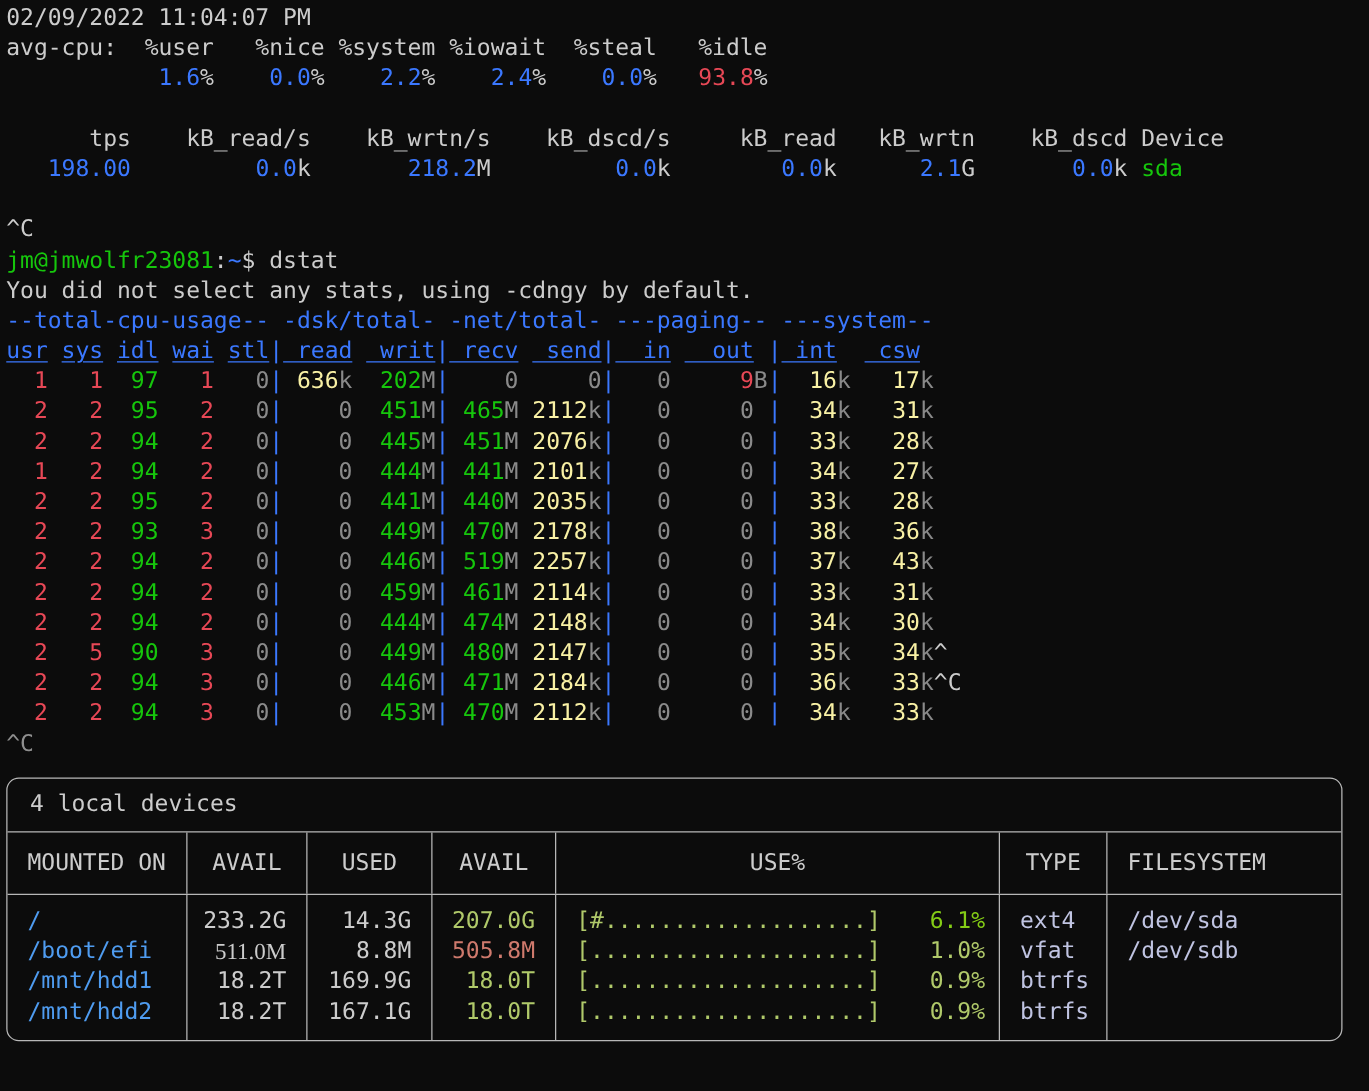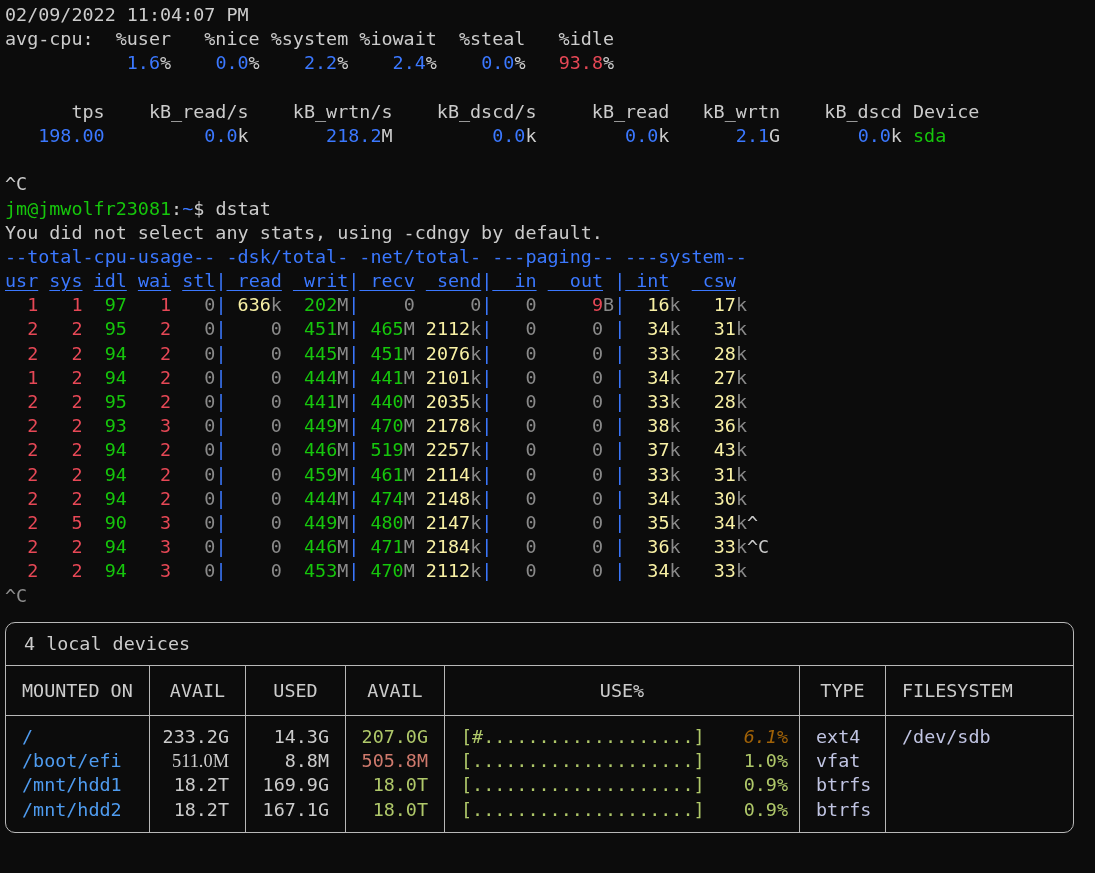--- a/index.html
+++ b/index.html
@@ -117,29 +117,30 @@
           <div class="bcell"><span style="color: rgb(204, 204, 204);">169.9G</span></div>
           <div class="bcell"><span style="color: rgb(204, 204, 204);">167.1G</span></div>
         </div>
         <div class="bcol ar">
           <div class="bcell"><span style="color: rgb(176, 201, 106);">207.0G</span></div>
           <div class="bcell"><span style="color: rgb(207, 122, 109);">505.8M</span></div>
           <div class="bcell"><span style="color: rgb(176, 201, 106);">18.0T</span></div>
           <div class="bcell"><span style="color: rgb(176, 201, 106);">18.0T</span></div>
         </div>
         <div class="bcol use">
-          <div class="bcell"><span style="color: rgb(176, 201, 106);">[#...................]</span><span style="color: #a16207; font-style: italic;">6.1%</span></div>
+          <div class="bcell"><span style="color: rgb(176, 201, 106);">[#...................]</span><span style="color: #84cc16;">6.1%</span></div>
           <div class="bcell"><span style="color: rgb(176, 201, 106);">[....................]</span><span style="color: rgb(176, 201, 106);">1.0%</span></div>
           <div class="bcell"><span style="color: rgb(176, 201, 106);">[....................]</span><span style="color: rgb(176, 201, 106);">0.9%</span></div>
           <div class="bcell"><span style="color: rgb(176, 201, 106);">[....................]</span><span style="color: rgb(176, 201, 106);">0.9%</span></div>
         </div>
         <div class="bcol al">
           <div class="bcell"><span style="color: rgb(192, 196, 226);">ext4</span></div>
           <div class="bcell"><span style="color: rgb(192, 196, 226);">vfat</span></div>
           <div class="bcell"><span style="color: rgb(192, 196, 226);">btrfs</span></div>
           <div class="bcell"><span style="color: rgb(192, 196, 226);">btrfs</span></div>
         </div>
         <div class="bcol al">
+          <div class="bcell"><span style="color: rgb(192, 196, 226);">/dev/sda</span></div>
           <div class="bcell"><span style="color: rgb(192, 196, 226);">/dev/sdb</span></div>
         </div>
       </div>
   </div>
 </div>
 
 </body></html>

